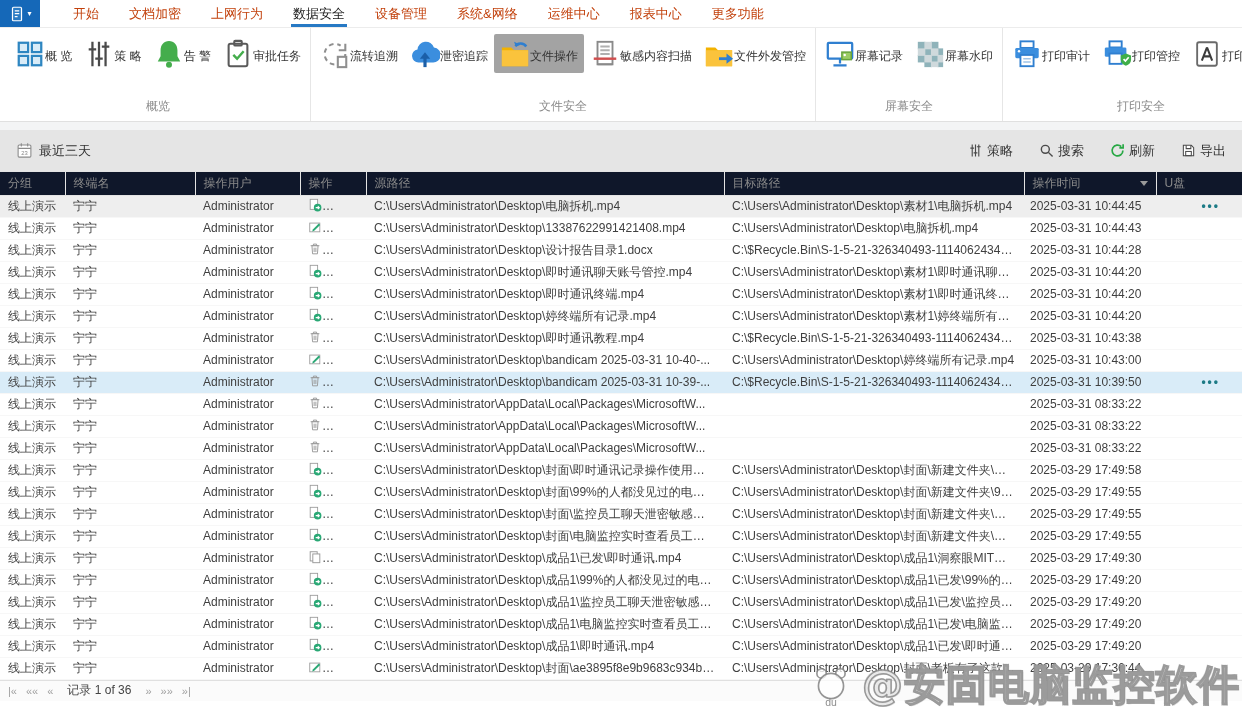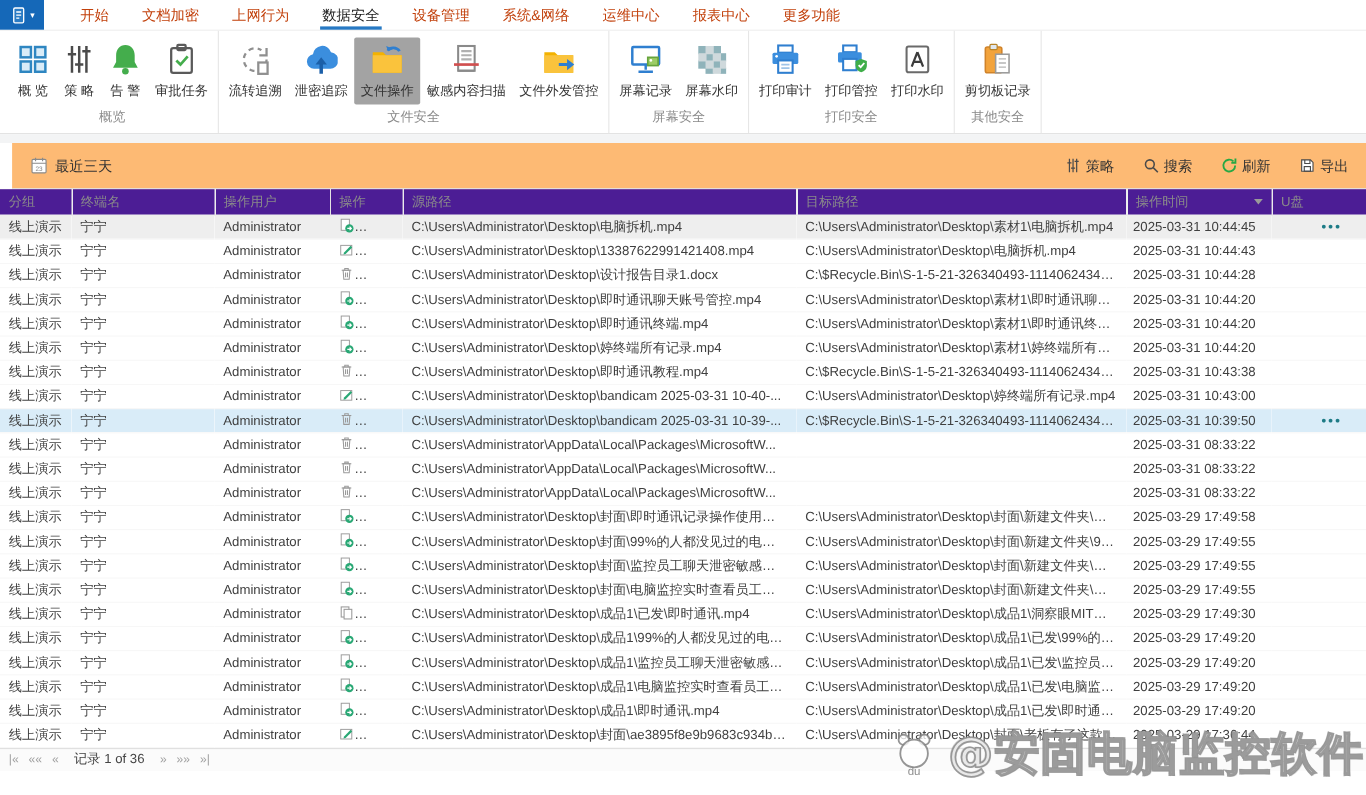--- a/index.html
+++ b/index.html
@@ -14,39 +14,39 @@
   .app-caret { font-size:8px; line-height:1; }
   .menu { display:flex; align-items:stretch; margin-left:18px; }
   .menu-item { display:flex; align-items:center; padding:0 15px; font-size:13px; color:#c2410c; position:relative; cursor:pointer; white-space:nowrap; }
   .menu-item.active { color:#1a1a1a; }
   .menu-item.active::after { content:""; position:absolute; left:13px; right:13px; bottom:0; height:3px; background:#2779c4; }
 
   
   .ribbon { height:94px; border-bottom:1px solid #e0e0e0; display:flex; align-items:stretch; padding-left:6px; background:#fff; }
   .rgroup { display:flex; flex-direction:column; padding:0 3px; border-right:1px solid #e6e6e6; }
   .ritems { display:flex; flex:1; align-items:flex-start; padding-top:6px; }
-  .ritem { display:flex; flex-direction:column; align-items:center; padding:5px 6px 4px; border-radius:2px; cursor:pointer; min-width:42px; }
+  .ritem { display:flex; flex-direction:row; align-items:center; padding:5px 6px 4px; border-radius:2px; cursor:pointer; min-width:42px; }
   .ritem.sel { background:#a3a3a3; }
   .ricon svg { width:30px; height:30px; display:block; }
   .rlabel { font-size:12px; color:#333; margin-top:5px; white-space:nowrap; }
   .rglabel { font-size:12px; color:#8a8a8a; text-align:center; padding:3px 0 6px; }
 
   
   .gapstrip { height:8px; background:#f3f4f5; }
-  .filterbar { height:42px; display:flex; align-items:center; justify-content:space-between; padding:0 16px; background:#fdba74; border-bottom:1px solid #e3e3e3;margin-left:11px; }
+  .filterbar { height:42px; display:flex; align-items:center; justify-content:space-between; padding:0 16px; background:#e5e5e5; border-bottom:1px solid #e3e3e3; }
   .datefilter { display:flex; align-items:center; gap:6px; font-size:13px; color:#333; cursor:pointer; }
   .datefilter .ic svg { width:17px; height:17px; display:block; }
   .actions { display:flex; gap:26px; }
   .action { display:flex; align-items:center; gap:4px; font-size:13px; color:#333; cursor:pointer; }
   .action .ic svg { width:15px; height:15px; display:block; }
 
   
   .tablewrap { position:relative; }
   table.grid { border-collapse:collapse; table-layout:fixed; width:1242px; font-size:12px; }
-  thead th { height:23px; font-weight:normal; text-align:left; color:#8a8a8a; padding:0 8px; border-right:1px solid #e3e3e3; border-bottom:1px solid #e3e3e3; background:#4c1d95; overflow:hidden; white-space:nowrap; position:relative; cursor:pointer; }
+  thead th { height:23px; font-weight:normal; text-align:left; color:#8a8a8a; padding:0 8px; border-right:1px solid #e3e3e3; border-bottom:1px solid #e3e3e3; background:#0f172a; overflow:hidden; white-space:nowrap; position:relative; cursor:pointer; }
   thead th:last-child { border-right:none; }
   tbody td { height:22px; padding:0 8px; color:#3f3f3f; white-space:nowrap; overflow:hidden; text-overflow:ellipsis; border-bottom:1px solid #f7f7f7; }
   tbody tr.hover td { background:#eeeeee; }
   tbody tr.selected td { background:#d9ecf8; }
   td.opcell .oplabel { margin-left:16px; }
   .opicon { display:inline-block; }
   .opicon svg { width:14px; height:14px; vertical-align:-2px; }
   .dots { display:block; text-align:right; color:#1d7b86; font-weight:bold; letter-spacing:2px; font-size:12px; cursor:pointer; padding-right:14px; }
   .sorter { position:absolute; right:8px; top:50%; margin-top:-2px; width:0; height:0; border-left:4px solid transparent; border-right:4px solid transparent; border-top:5px solid #9a9a9a; }
   td.cell-time { padding:0 6px; }

